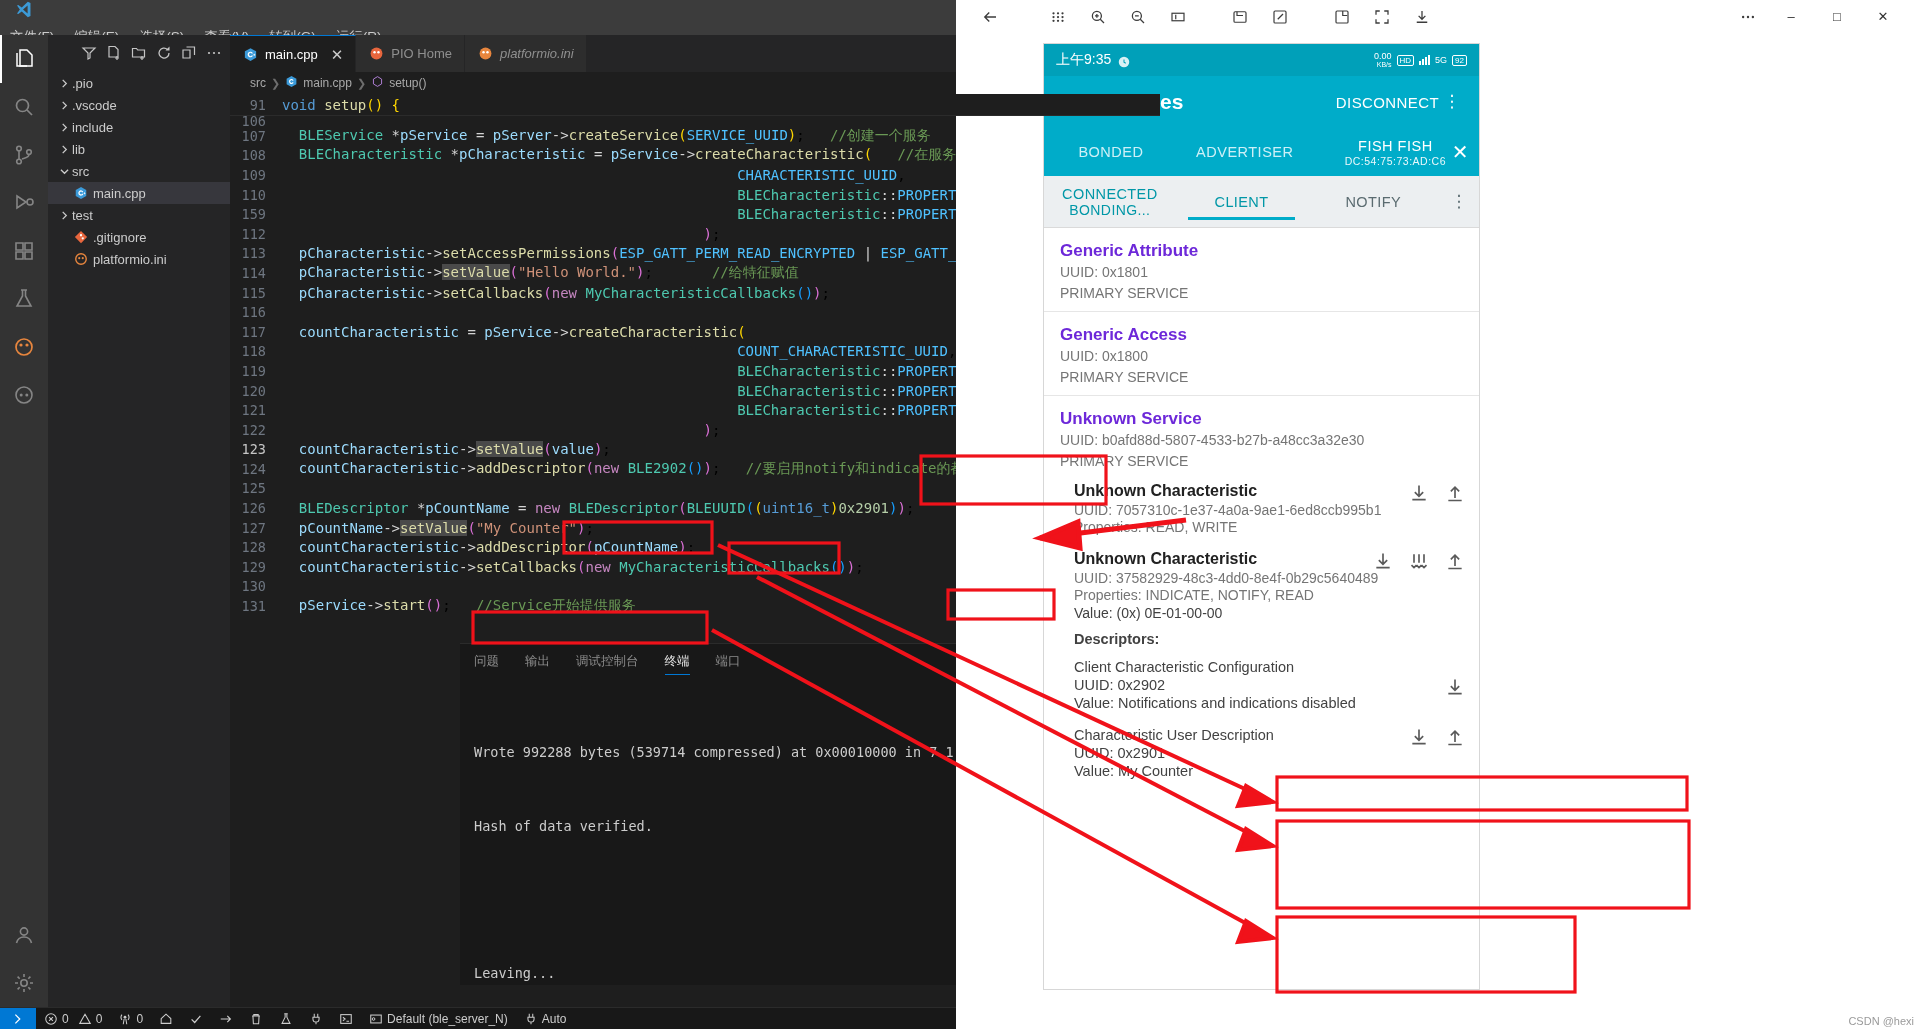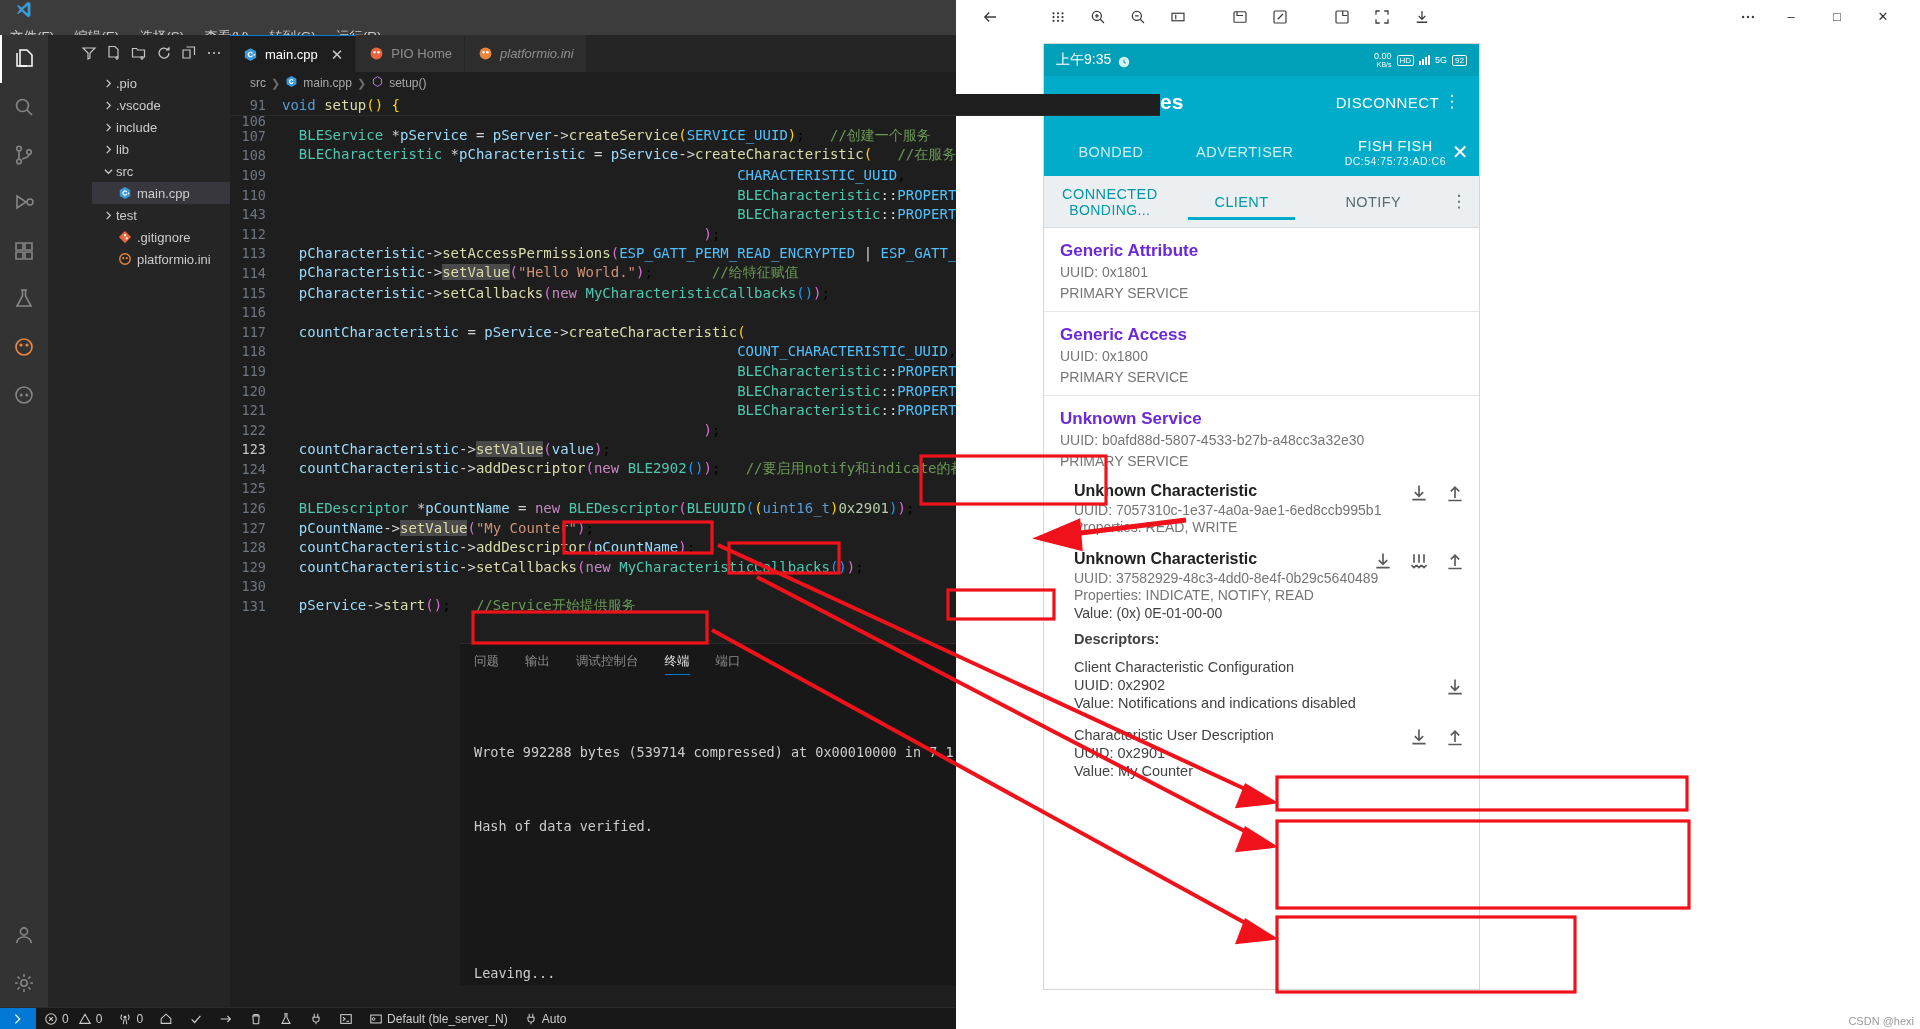--- a/index.html
+++ b/index.html
@@ -45,21 +45,20 @@
   .act { width: 48px; height: 48px; display: flex; align-items: center; justify-content: center; color: #858585; position: relative; }
   .act.sel { color: #ffffff; }
   .act.sel::before { content:""; position: absolute; left: 0; top: 0; bottom: 0; width: 2px; background: #ffffff; }
   .act svg { width: 24px; height: 24px; }
   .act-bottom { margin-top: auto; }
 
   
   .sidebar {
     position: absolute; left: 48px; top: 35px; width: 182px; bottom: 22px;
     background: #252526;
-    padding-left: 44px;
   }
   .sb-toolbar { height: 35px; display: flex; align-items: center; justify-content: flex-end; padding-right: 8px; gap: 9px; }
   .sb-ic { color: #c5c5c5; display: flex; align-items: center; justify-content: center; }
   .sb-ic svg { width: 16px; height: 16px; }
   .tree { padding-top: 2px; font-size: 13px; color: #cccccc; }
   .tree-row { height: 22px; display: flex; align-items: center; padding-left: 8px; white-space: nowrap; }
   .tree-row.sel { background: #37373d; }
   .chev { width: 16px; display:flex; align-items:center; justify-content:center; color:#cccccc; }
   .chev svg { width: 9px; height: 9px; }
   .fic { width: 18px; display: flex; align-items: center; justify-content: center; margin-right: 3px; }
@@ -496,21 +495,21 @@
         </div>
         <div class="codeline">
           <span class="ln">109</span>
           <span class="ctext">                                                      <span class="t-const">CHARACTERISTIC_UUID</span>,</span>
         </div>
         <div class="codeline">
           <span class="ln">110</span>
           <span class="ctext">                                                      <span class="t-type">BLECharacteristic</span><span class="t-op">::</span><span class="t-const">PROPERTY_READ</span> <span class="t-op">|</span></span>
         </div>
         <div class="codeline">
-          <span class="ln">143</span>
+          <span class="ln">159</span>
           <span class="ctext">                                                      <span class="t-type">BLECharacteristic</span><span class="t-op">::</span><span class="t-const">PROPERTY_WRITE</span></span>
         </div>
         <div class="codeline">
           <span class="ln">112</span>
           <span class="ctext">                                                  <span class="t-p2">)</span>;</span>
         </div>
         <div class="codeline">
           <span class="ln">113</span>
           <span class="ctext">  <span class="t-var">pCharacteristic</span><span class="t-op">-&gt;</span><span class="t-fn">setAccessPermissions</span><span class="t-p2">(</span><span class="t-const">ESP_GATT_PERM_READ_ENCRYPTED</span> <span class="t-op">|</span> <span class="t-const">ESP_GATT_PERM</span></span>
         </div>

